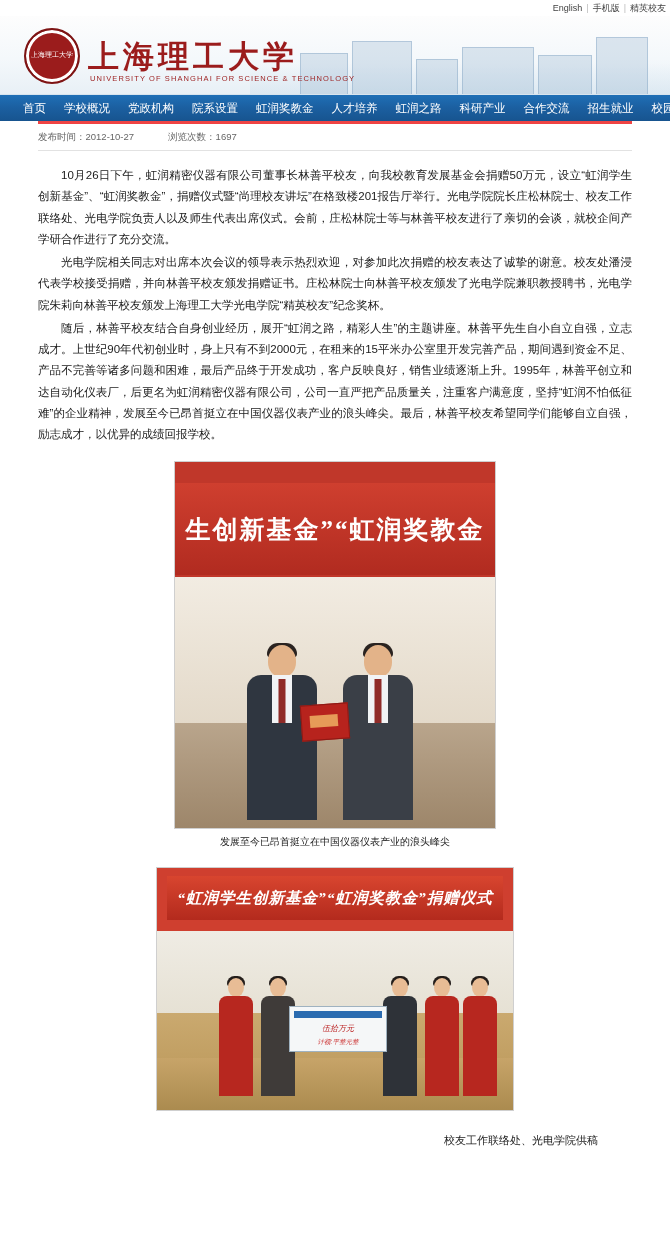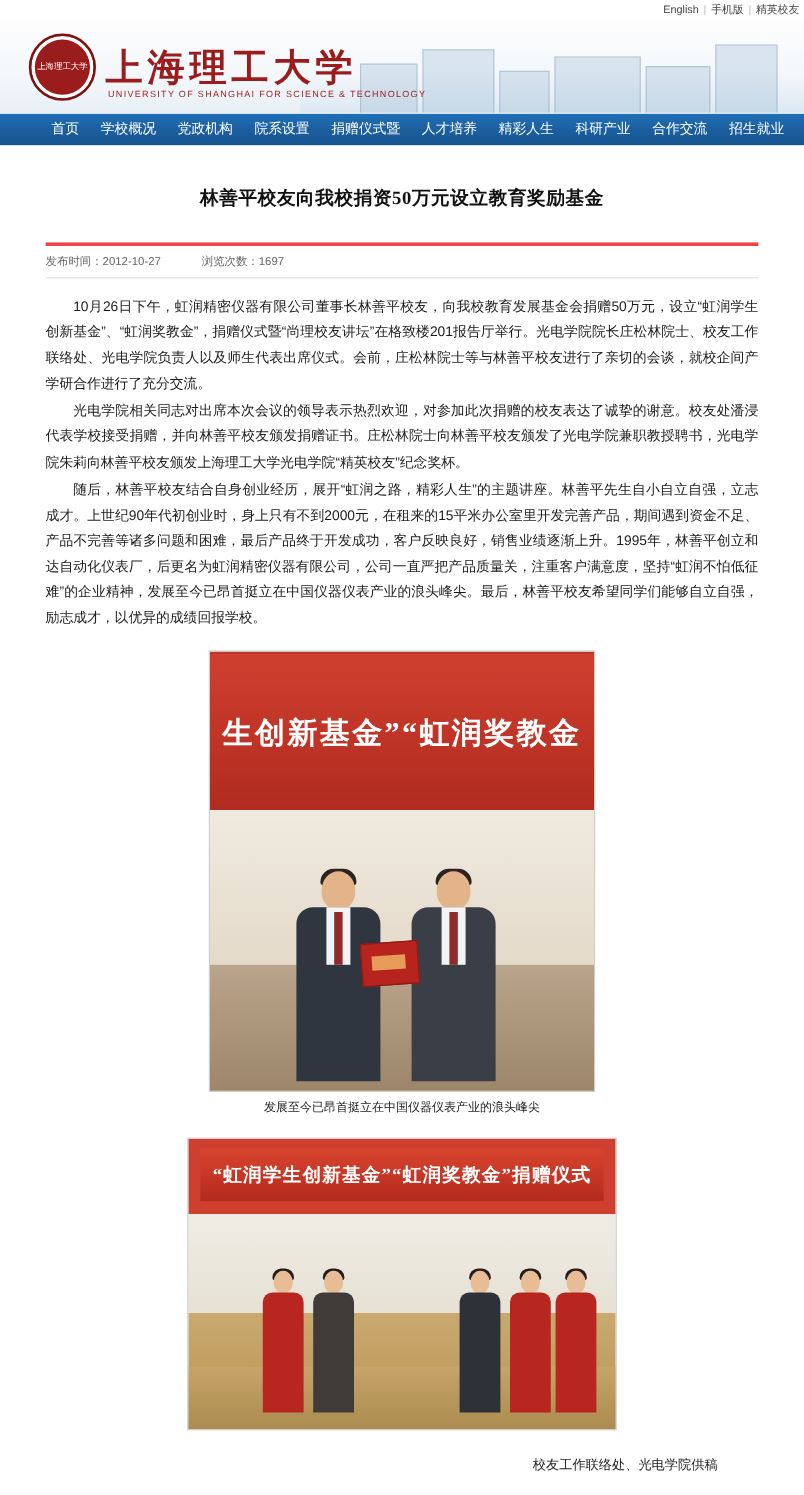--- a/index.html
+++ b/index.html
@@ -95,21 +95,21 @@
     color: #9b1c1c;
     white-space: nowrap;
   }
 
   
   .nav {
     height: 26px;
     background: linear-gradient(to bottom, #1f6fb6 0%, #1b5fa0 50%, #17548f 100%);
     display: flex;
     align-items: center;
-    padding-left: 34px;
+    padding-left: 14px;
     box-sizing: border-box;
   }
   .nav-item {
     color: #ffffff;
     font-size: 11.5px;
     padding: 0 9px;
     line-height: 26px;
     white-space: nowrap;
     cursor: pointer;
   }
@@ -180,22 +180,22 @@
   .photo1 {
     width: 322px;
     height: 368px;
     background: linear-gradient(to bottom,
       #c0372a 0%, #c0372a 32%,
       #efe7dc 32%, #e8ded0 52%,
       #d8cbb8 52%, #cdbda8 100%);
   }
   .p1-banner {
     position: absolute;
-    left: 0; right: 0; top: 2px;
-    height: 130px;
+    left: 0; right: 0; top: 21px;
+    height: 92px;
     background: linear-gradient(to bottom,#cf3f2f,#b12b20);
     display: flex;
     align-items: center;
     justify-content: center;
     color: #fff;
     font-family: "Liberation Serif", serif;
     font-weight: bold;
     font-size: 25px;
     letter-spacing: 2px;
     overflow: hidden;
@@ -272,20 +272,21 @@
     left: 8px; top: 10px;
     width: 28px; height: 12px;
     background: rgba(255,220,120,0.65);
   }
 
   
   .photo2 {
     width: 358px;
     height: 244px;
     background: linear-gradient(to bottom,#cf3f2f 0%, #cf3f2f 26%, #efece4 26%, #e6e1d4 60%, #caa96f 60%, #b79455 100%);
+    font-style: italic;
   }
   .p2-banner {
     position: absolute;
     left: 10px; right: 10px; top: 8px;
     height: 44px;
     background: linear-gradient(to bottom,#d8452f,#b32a1d);
     display: flex;
     align-items: center;
     justify-content: center;
     color: #fff;
@@ -398,40 +399,39 @@
 
   <div class="nav">
     <div class="nav-item">首页</div>
     <div class="nav-divider"></div>
     <div class="nav-item">学校概况</div>
     <div class="nav-divider"></div>
     <div class="nav-item">党政机构</div>
     <div class="nav-divider"></div>
     <div class="nav-item">院系设置</div>
     <div class="nav-divider"></div>
-    <div class="nav-item">捐赠仪式暨</div>
+    <div class="nav-item">虹润奖教金</div>
     <div class="nav-divider"></div>
     <div class="nav-item">人才培养</div>
     <div class="nav-divider"></div>
-    <div class="nav-item">精彩人生</div>
+    <div class="nav-item">虹润之路</div>
     <div class="nav-divider"></div>
     <div class="nav-item">科研产业</div>
     <div class="nav-divider"></div>
     <div class="nav-item">合作交流</div>
     <div class="nav-divider"></div>
     <div class="nav-item">招生就业</div>
     <div class="nav-divider"></div>
     <div class="nav-item">校园生活</div>
     <div class="nav-divider"></div>
 
   </div>
 
   <div class="content">
 
-    <div class="article-title">林善平校友向我校捐资50万元设立教育奖励基金</div>
 
     <div class="meta-bar">
       <span>发布时间：2012-10-27</span>
       <span>浏览次数：1697</span>
     </div>
 
     <div class="body-text">
       <p>10月26日下午，虹润精密仪器有限公司董事长林善平校友，向我校教育发展基金会捐赠50万元，设立“虹润学生创新基金”、“虹润奖教金”，捐赠仪式暨“尚理校友讲坛”在格致楼201报告厅举行。光电学院院长庄松林院士、校友工作联络处、光电学院负责人以及师生代表出席仪式。会前，庄松林院士等与林善平校友进行了亲切的会谈，就校企间产学研合作进行了充分交流。</p>
       <p>光电学院相关同志对出席本次会议的领导表示热烈欢迎，对参加此次捐赠的校友表达了诚挚的谢意。校友处潘浸代表学校接受捐赠，并向林善平校友颁发捐赠证书。庄松林院士向林善平校友颁发了光电学院兼职教授聘书，光电学院朱莉向林善平校友颁发上海理工大学光电学院“精英校友”纪念奖杯。</p>
       <p>随后，林善平校友结合自身创业经历，展开“虹润之路，精彩人生”的主题讲座。林善平先生自小自立自强，立志成才。上世纪90年代初创业时，身上只有不到2000元，在租来的15平米办公室里开发完善产品，期间遇到资金不足、产品不完善等诸多问题和困难，最后产品终于开发成功，客户反映良好，销售业绩逐渐上升。1995年，林善平创立和达自动化仪表厂，后更名为虹润精密仪器有限公司，公司一直严把产品质量关，注重客户满意度，坚持“虹润不怕低征难”的企业精神，发展至今已昂首挺立在中国仪器仪表产业的浪头峰尖。最后，林善平校友希望同学们能够自立自强，励志成才，以优异的成绩回报学校。</p>
@@ -485,20 +485,25 @@
           <div class="hair"></div>
           <div class="head"></div>
           <div class="body" style="background:#b7271f;"></div>
         </div>
         <div class="person" style="left:306px;">
           <div class="hair"></div>
           <div class="head"></div>
           <div class="body" style="background:#b7271f;"></div>
         </div>
 
+        <div class="check">
+          <div class="line1"></div>
+          <div class="amt">伍拾万元</div>
+          <div class="red">计额:平整元整</div>
+        </div>
       </div>
     </div>
 
     <div class="signoff">
       <div>校友工作联络处、光电学院供稿</div>
 
     </div>
   </div>
 
 </div>

